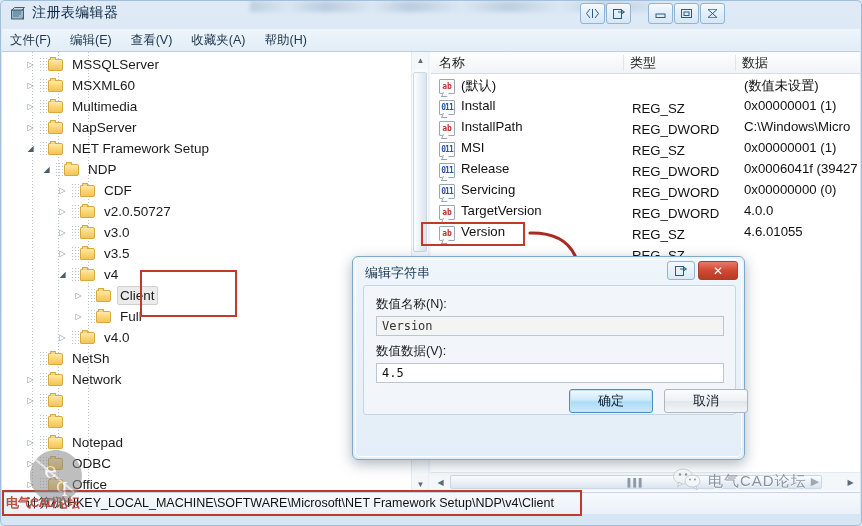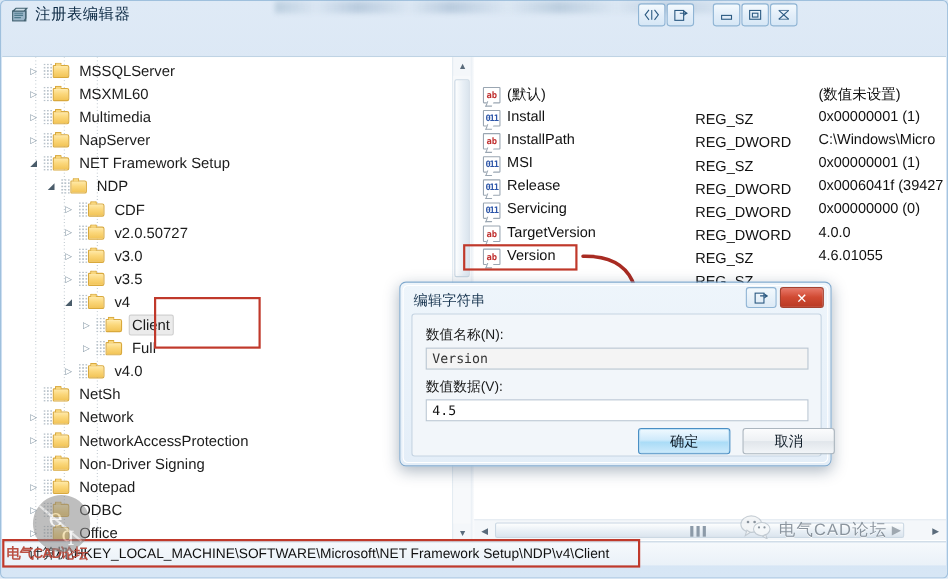--- a/index.html
+++ b/index.html
@@ -173,21 +173,21 @@
     font-size:12.5px;color:#111;display:flex;align-items:center;padding-left:24px;
     white-space:nowrap;overflow:hidden;
   }
   .status-box{
     position:absolute;left:2px;top:490px;width:580px;height:26px;
     border:2px solid #c0392b;box-sizing:border-box;pointer-events:none;
   }
 
   
   .dlg{
-    position:absolute;left:363px;top:256px;width:393px;height:168px;
+    position:absolute;left:352px;top:256px;width:393px;height:204px;
     background:linear-gradient(180deg,#eef5fb 0%,#e4eef8 100%);
     border:1px solid #7fa8cd;border-radius:6px;
     box-shadow:0 4px 14px rgba(20,50,80,.35);
     box-sizing:border-box;
   }
   .dlg-outline{
     position:absolute;left:2px;top:2px;right:2px;bottom:2px;
     border:1px solid #ffffff;border-radius:5px;pointer-events:none;
   }
   .dlg-title{
@@ -306,20 +306,27 @@
       </div>
       <div class="ctrl-btn">
         <svg width="13" height="11" viewBox="0 0 13 11">
           <path d="M2 1.5 L11 9.5 M11 1.5 L2 9.5" stroke="#2c5a82" fill="none"></path>
           <path d="M2 1.5 L11 1.5 M2 9.5 L11 9.5" stroke="#2c5a82" fill="none" stroke-width=".7"></path>
         </svg>
       </div>
     </div>
   </div>
 
+  <div class="menubar">
+    <span class="menu-item">文件(F)</span>
+    <span class="menu-item">编辑(E)</span>
+    <span class="menu-item">查看(V)</span>
+    <span class="menu-item">收藏夹(A)</span>
+    <span class="menu-item">帮助(H)</span>
+  </div>
 
   <div class="client">
 
     <div class="tree-pane">
       <div class="guide" style="left:30px;"></div>
       <div class="guide" style="left:56px;"></div>
       <div class="guide" style="left:86px;"></div>
       <div id="tree-rows">
           <div class="t-row" style="top: 2px; left: 22px;">
             <span class="twisty">▷</span>
@@ -448,29 +455,27 @@
               <i></i>
             </span>
             <span class="lbl">Network</span>
           </div>
           <div class="t-row" style="top: 338px; left: 22px;">
             <span class="twisty">▷</span>
             <span class="dotted"></span>
             <span class="folder">
               <i></i>
             </span>
-            <span class="lbl">NetworkAccessProtection</span>
           </div>
           <div class="t-row" style="top: 359px; left: 22px;">
             <span class="twisty none">·</span>
             <span class="dotted"></span>
             <span class="folder">
               <i></i>
             </span>
-            <span class="lbl">Non-Driver Signing</span>
           </div>
           <div class="t-row" style="top: 380px; left: 22px;">
             <span class="twisty">▷</span>
             <span class="dotted"></span>
             <span class="folder">
               <i></i>
             </span>
             <span class="lbl">Notepad</span>
           </div>
           <div class="t-row" style="top: 401px; left: 22px;">
@@ -495,20 +500,27 @@
     <div class="tree-scroll-v">
       <div class="sb-arrow" style="left:0;top:0;">▲</div>
       <div class="sb-track" style="left:0;top:17px;width:17px;height:407px;"></div>
       <div class="sb-thumb-v" style="top:20px;height:180px;"></div>
       <div class="sb-arrow" style="left:0;top:424px;">▼</div>
     </div>
 
     <div class="splitter"></div>
 
     <div class="list-pane">
+      <div class="lh" style="width:429px;">
+        <span style="position:absolute;left:8px;">名称</span>
+        <span style="position:absolute;left:199px;">类型</span>
+        <span style="position:absolute;left:311px;">数据</span>
+        <span class="lh-sep" style="left:192px;"></span>
+        <span class="lh-sep" style="left:304px;"></span>
+      </div>
       <div id="list-rows">
           <div class="lrow" style="top: 24px;">
             <span class="vico ab">ab</span>
             <span class="c-name">(默认)</span>
             <span class="c-type">REG_SZ</span>
             <span class="c-data">(数值未设置)</span>
           </div>
           <div class="lrow" style="top: 45px;">
             <span class="vico dw">011</span>
             <span class="c-name">Install</span>

